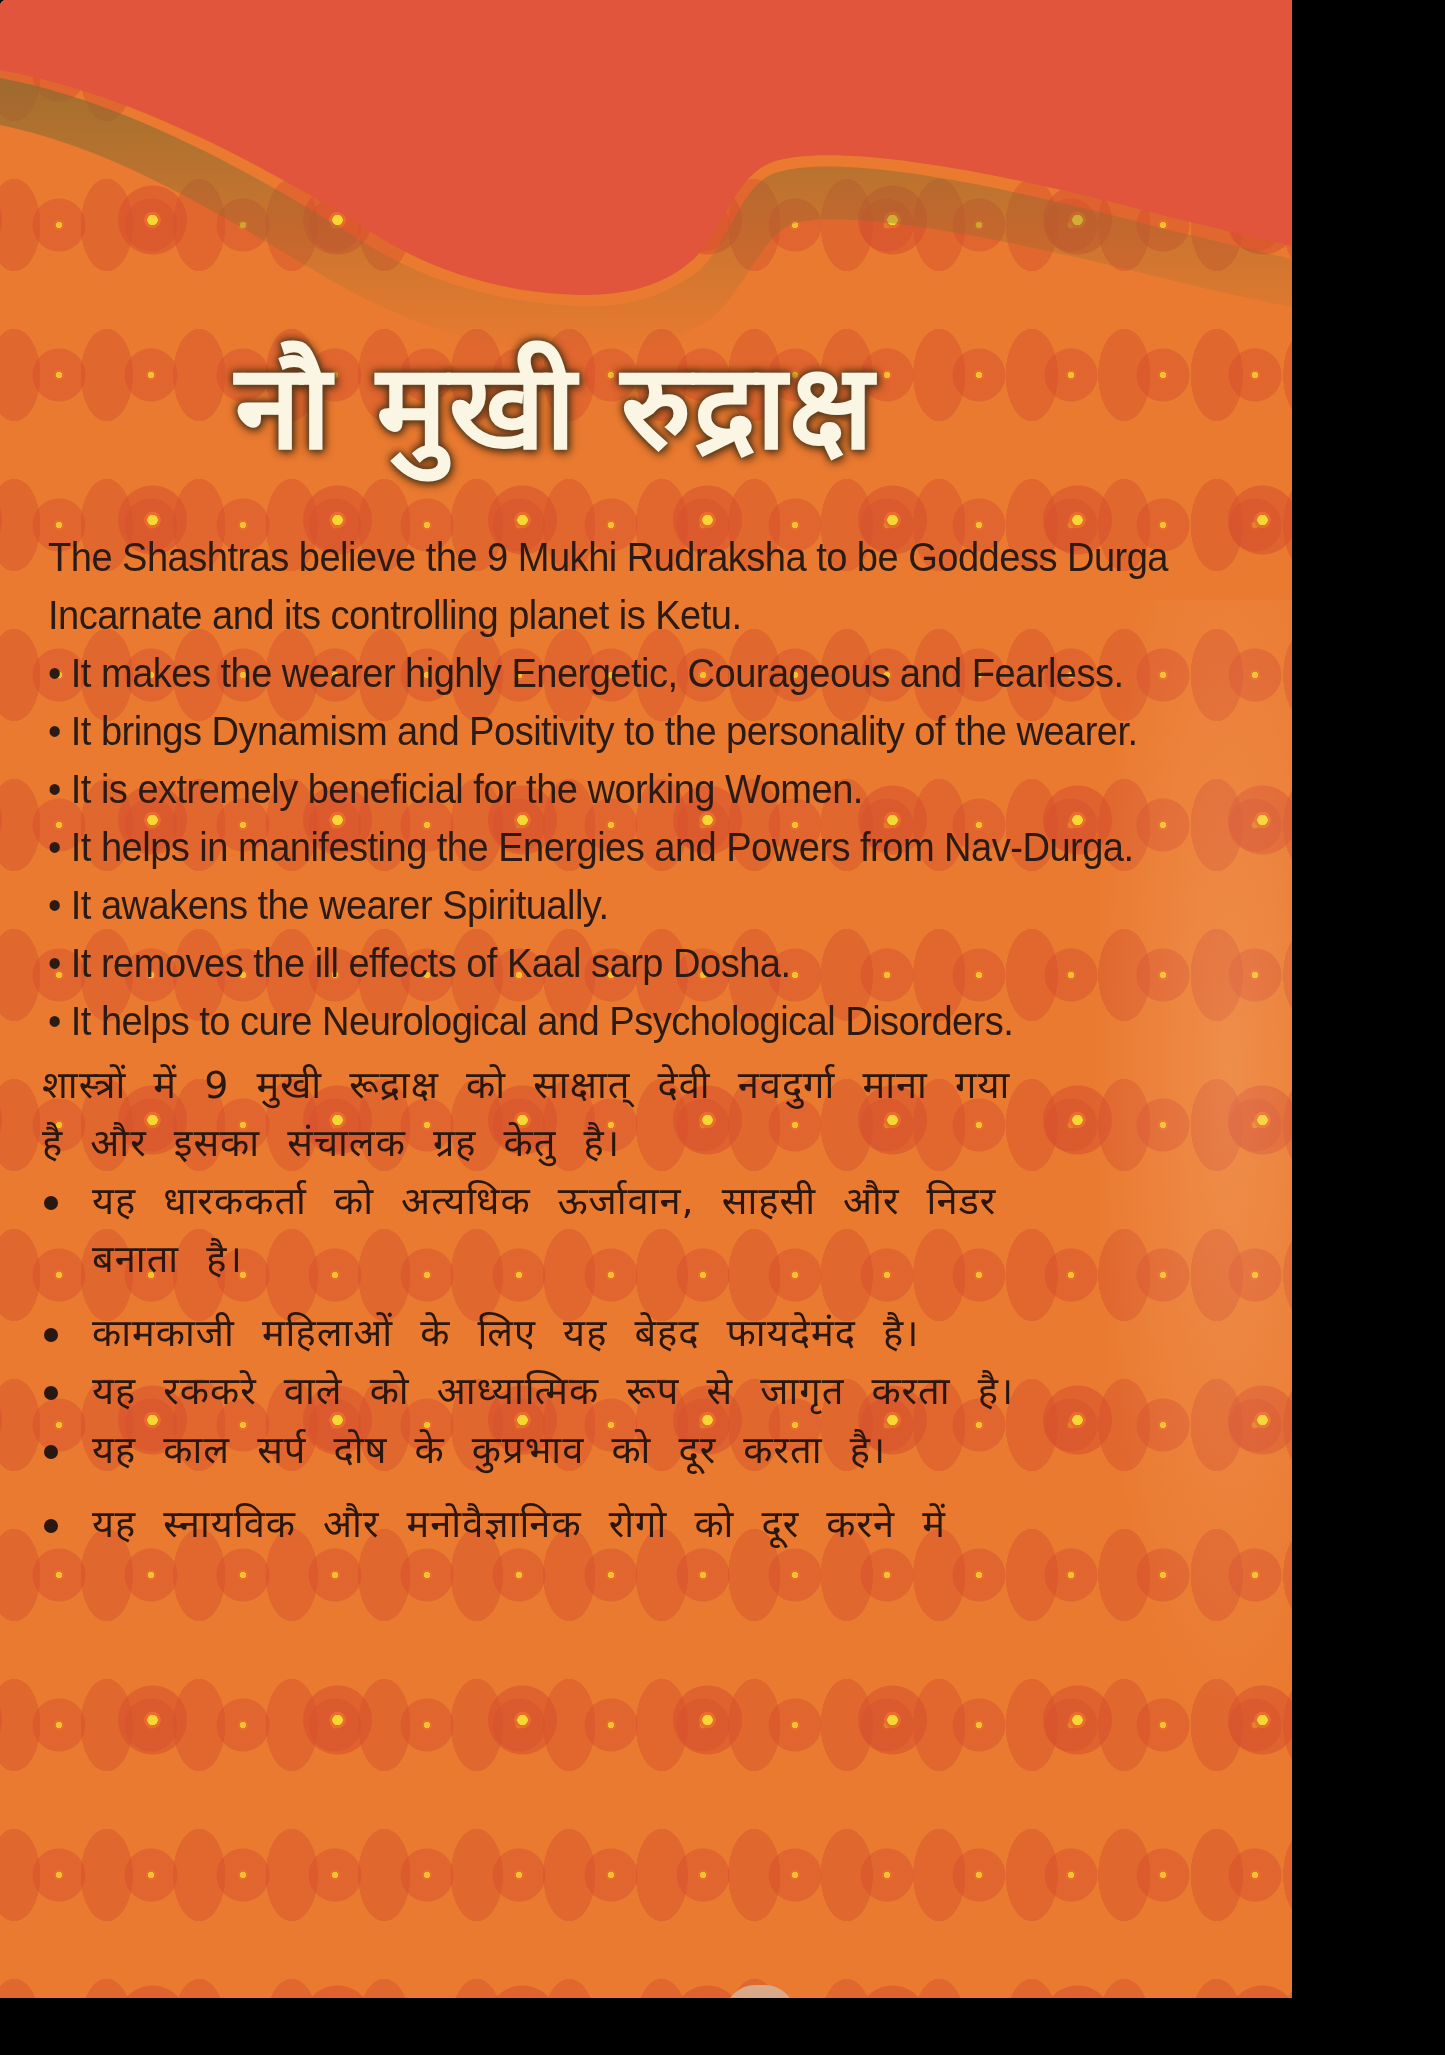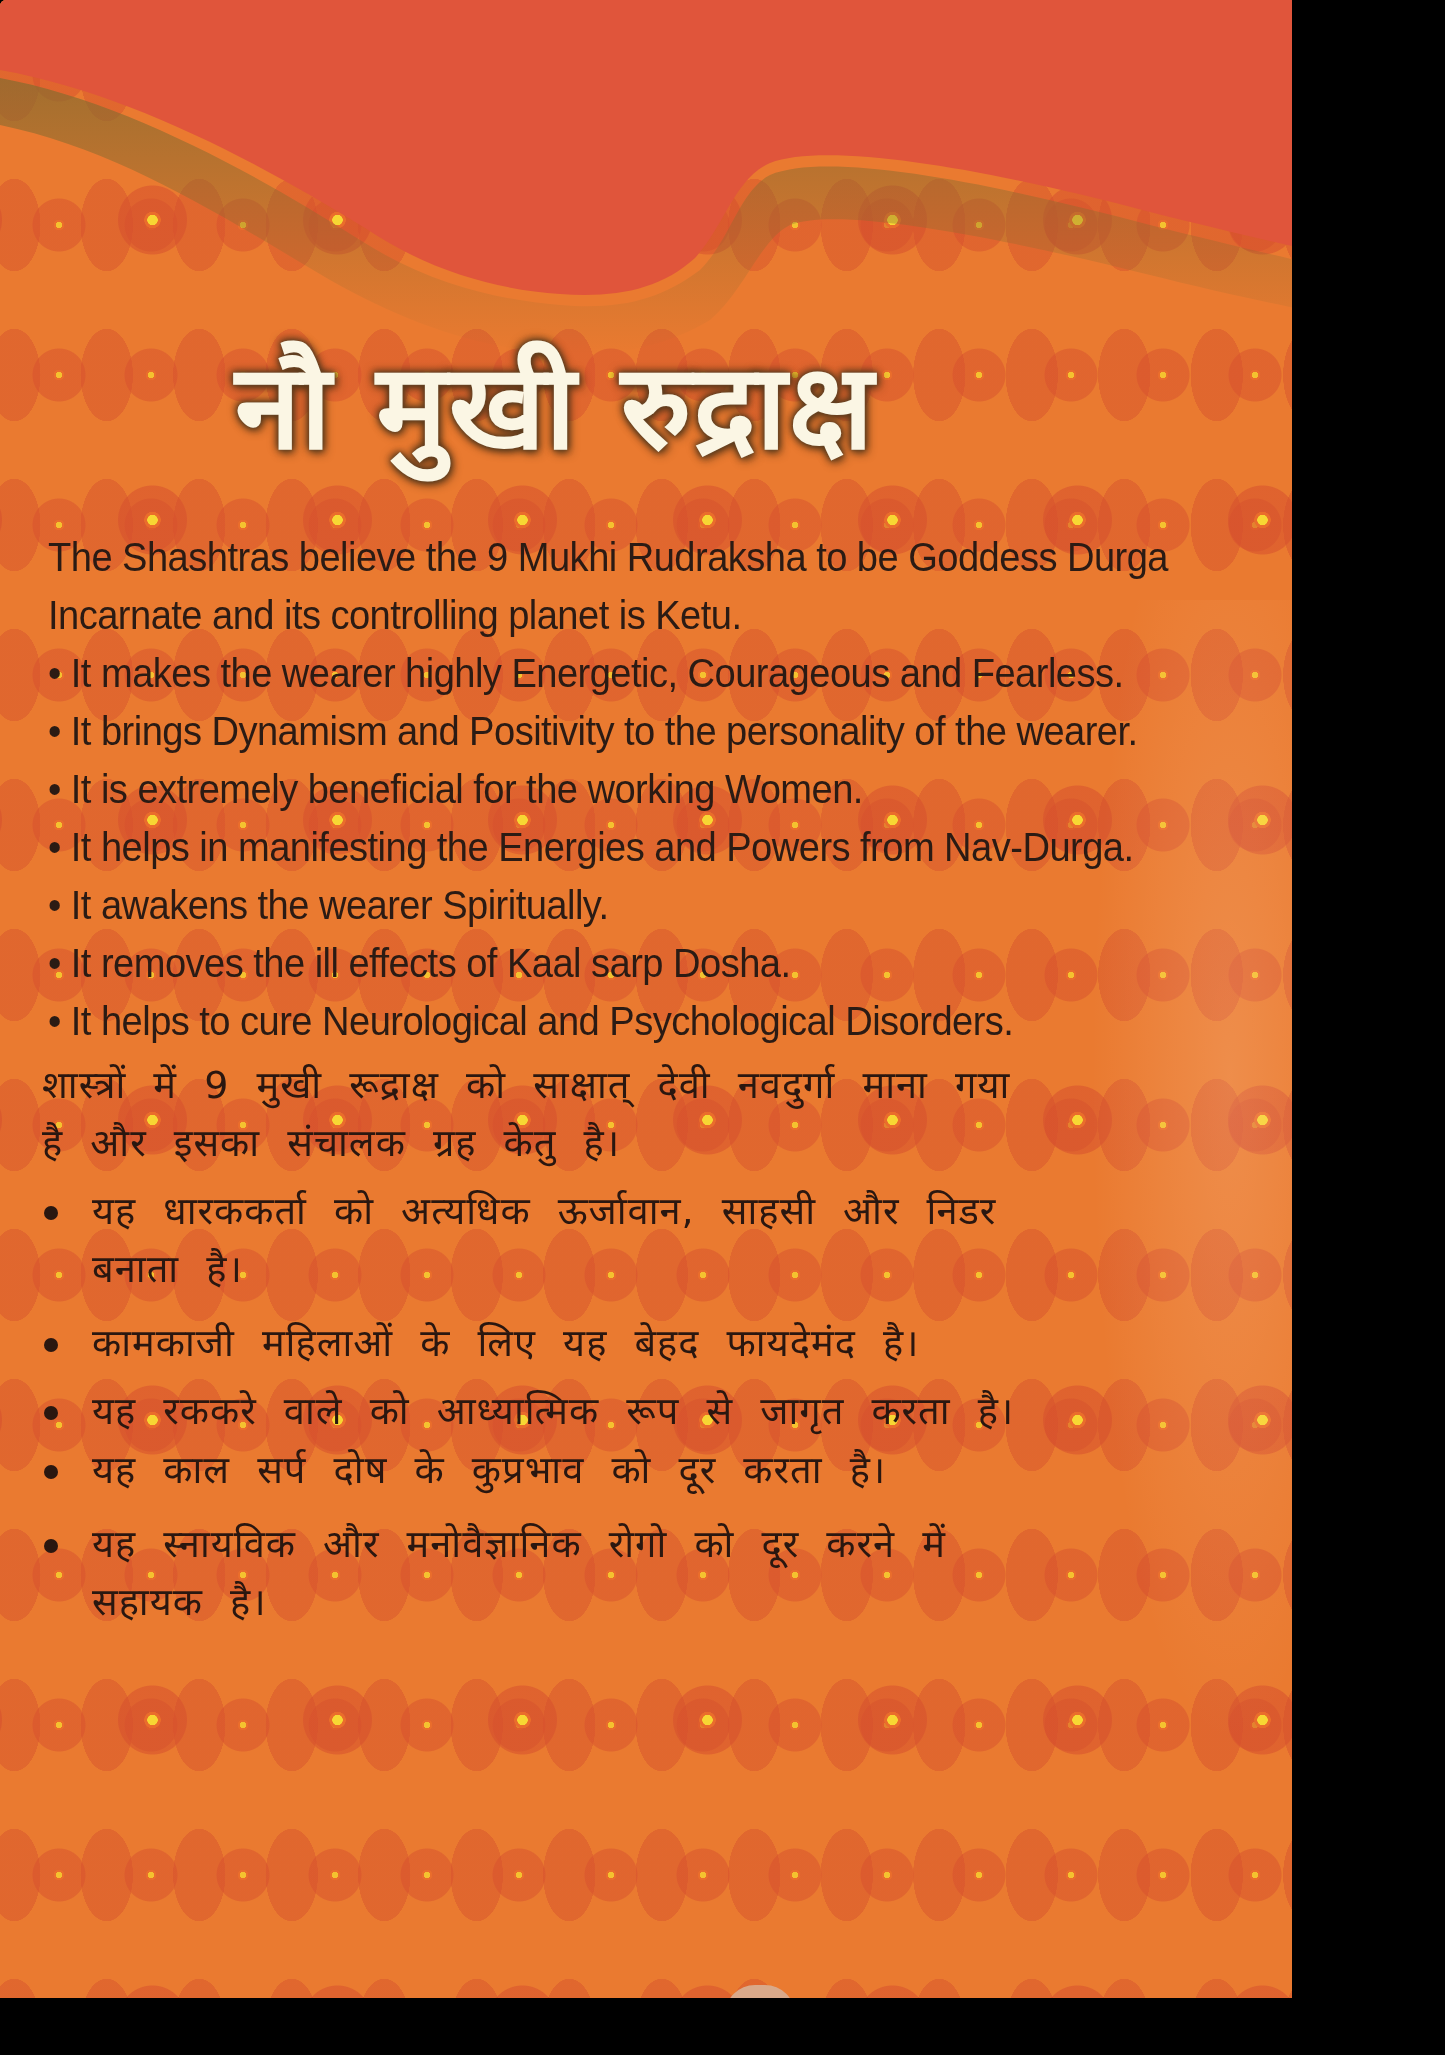--- a/index.html
+++ b/index.html
@@ -131,21 +131,20 @@
   }
   .hi-block .para {
     word-spacing: 14px;
     letter-spacing: 1px;
   }
   .hi-block .item {
     position: relative;
     padding-left: 50px;
     word-spacing: 14px;
     letter-spacing: 1px;
-    margin-top: 10px;
   }
   .hi-block .item .dot {
     position: absolute;
     left: 2px;
     top: 24px;
     width: 14px;
     height: 14px;
     border-radius: 50%;
     background: #2a1710;
   }
@@ -209,16 +208,15 @@
       <span class="dot"></span>
       <span class="txt">यह रककरे वाले को आध्यात्मिक रूप से जागृत करता है।</span>
     </div>
     <div class="item" style="margin-top:1px">
       <span class="dot"></span>
       <span class="txt">यह काल सर्प दोष के कुप्रभाव को दूर करता है।</span>
     </div>
     <div class="item" style="margin-top:16px">
       <span class="dot"></span>
       <span class="txt">यह स्नायविक और मनोवैज्ञानिक रोगो को दूर करने में</span>
-      <span class="txt">सहायक है।</span>
     </div>
   </div>
 </div>
 
 </body></html>

